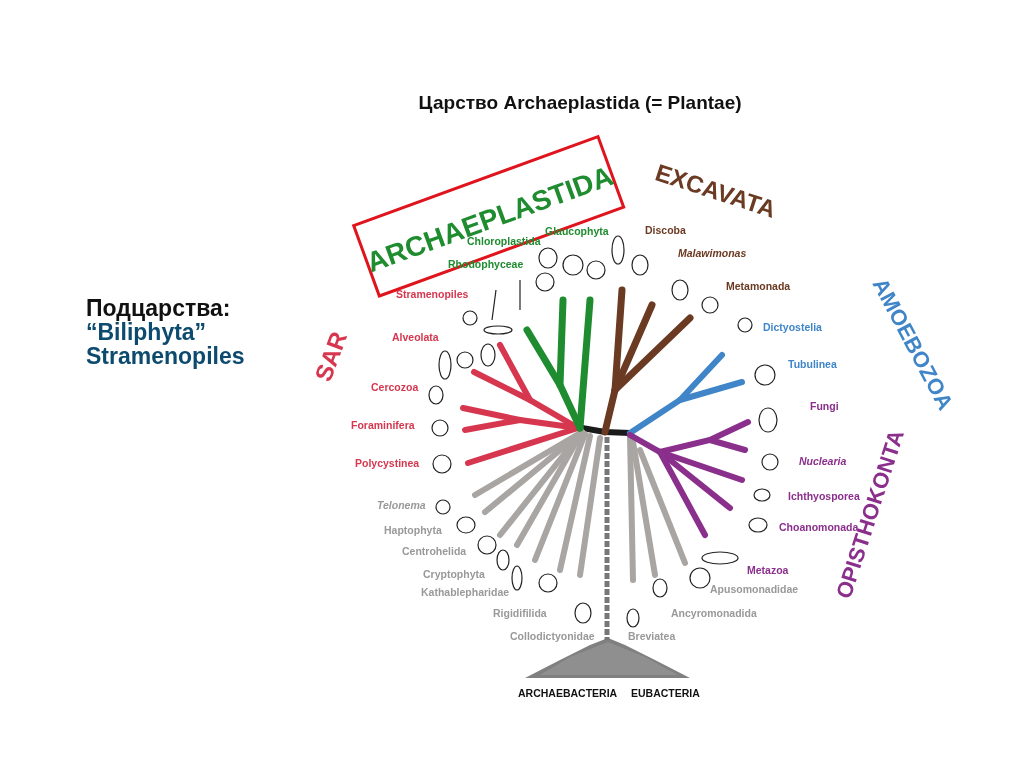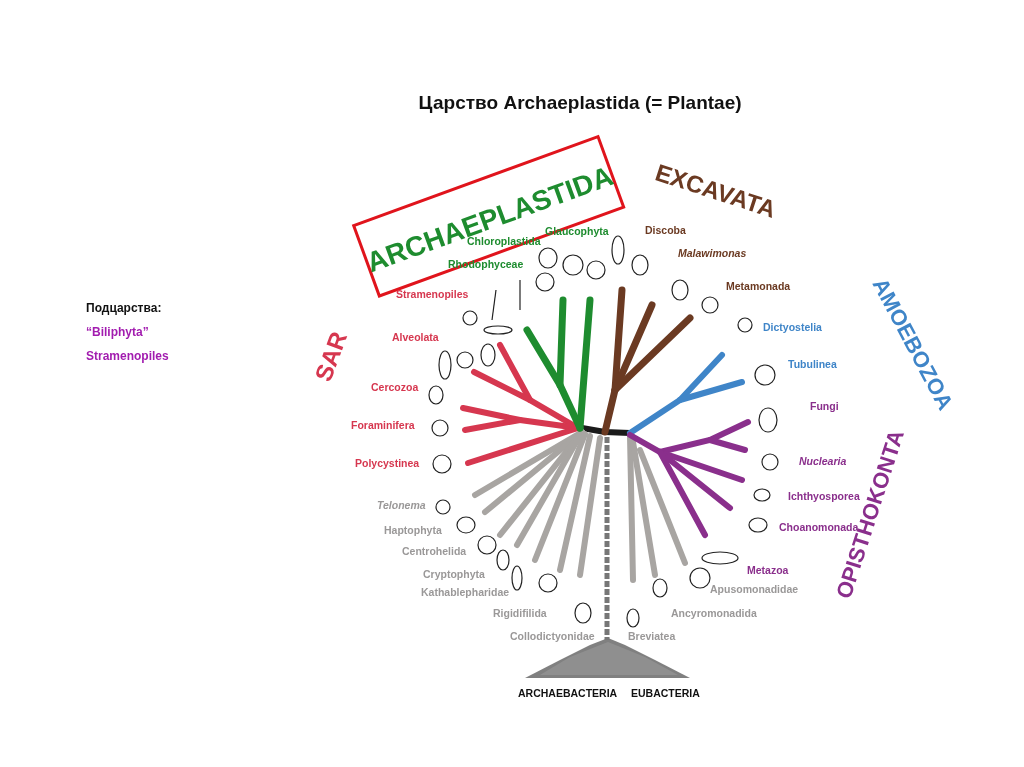--- a/index.html
+++ b/index.html
@@ -1,22 +1,22 @@
 <!DOCTYPE html>
 <html><head>
 <meta charset="utf-8">
 <style>
   html, body { margin:0; padding:0; background:#ffffff; }
   body { width:1024px; height:767px; position:relative; overflow:hidden;
          font-family:"Liberation Sans", sans-serif; }
   .title { position:absolute; left:0; top:92px; width:1160px; text-align:center;
            font-size:19px; font-weight:bold; color:#111; }
-  .side { position:absolute; left:86px; top:296px; font-weight:bold; font-size:12px; line-height:24px; }
+  .side { position:absolute; left:86px; top:296px; font-weight:bold; font-size:23px; line-height:24px; }
   .side .h { color:#111; }
-  .side .g { color:#a21caf; }
+  .side .g { color:#0c4a6e; }
   svg.tree { position:absolute; left:0; top:0; }
   .lbl { font-family:"Liberation Sans", sans-serif; font-weight:bold; font-size:10.5px; }
   .grp { font-family:"Liberation Sans", sans-serif; font-weight:bold; }
 </style>
 </head>
 <body>
 
 <div class="title">Царство Archaeplastida (= Plantae)</div>
 
 <div class="side">

